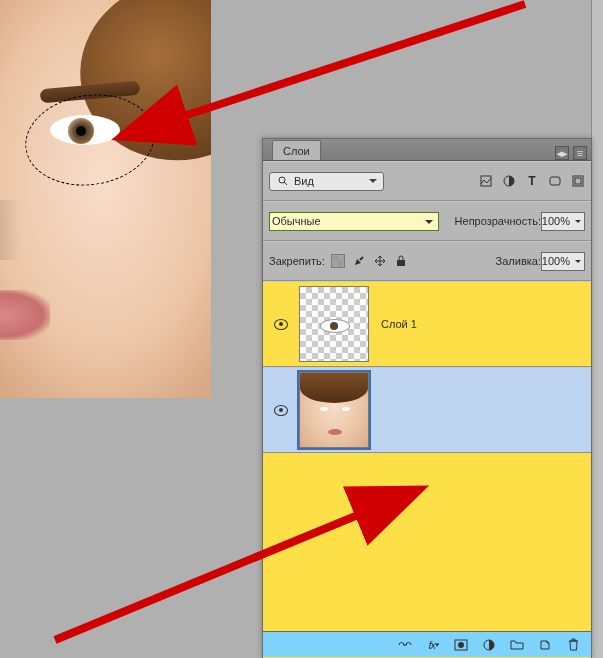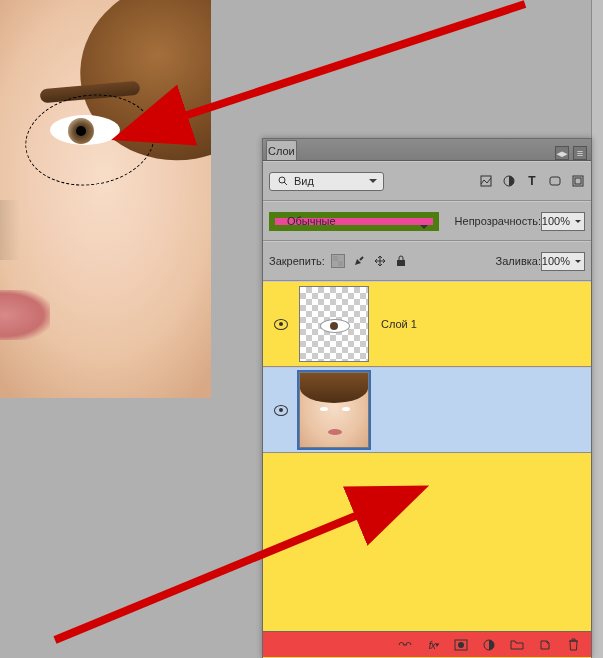--- a/index.html
+++ b/index.html
@@ -12,28 +12,28 @@
 .eye{position:absolute;left:50px;top:115px;width:70px;height:30px;border-radius:50%;background:#fff}
 .iris{position:absolute;left:68px;top:118px;width:26px;height:26px;border-radius:50%;background:radial-gradient(circle,#2b2b2b 0%,#5a4028 30%,#8c6a40 70%,#5a4028 100%);box-shadow:inset 2px 2px 4px rgba(255,255,255,0.3)}
 .pupil{position:absolute;left:76px;top:126px;width:10px;height:10px;border-radius:50%;background:#000}
 .brow{position:absolute;left:40px;top:85px;width:100px;height:14px;border-radius:50px;background:linear-gradient(#6b4423,#4a2e16);transform:rotate(-5deg)}
 .nose-side{position:absolute;left:0;top:200px;width:20px;height:60px;background:linear-gradient(90deg,rgba(0,0,0,0.1),transparent)}
 .lips{position:absolute;left:0;top:290px;width:50px;height:50px;background:radial-gradient(ellipse at 10% 50%,#d98888 0%,#c86f6f 60%,transparent 80%)}
 .right-strip{position:absolute;right:0;top:0;width:12px;height:100%;background:#c0c0c0;border-left:1px solid #8a8a8a}
 
 .panel{position:absolute;left:262px;top:138px;width:330px;height:520px;background:#b7b7b7;border:1px solid #6a6a6a;box-shadow:0 0 6px rgba(0,0,0,0.3)}
 .panel-tab-bar{height:22px;background:linear-gradient(#8c8c8c,#7d7d7d);border-bottom:1px solid #5a5a5a;display:flex;align-items:flex-end}
-.panel-tab{background:#b7b7b7;height:20px;padding:0 1px;display:flex;align-items:center;border:1px solid #6a6a6a;border-bottom:none;border-radius:2px 2px 0 0;margin-left:3px}
+.panel-tab{background:#b7b7b7;height:20px;padding:0 10px;display:flex;align-items:center;border:1px solid #6a6a6a;border-bottom:none;border-radius:2px 2px 0 0;margin-left:9px}
 .panel-tab-right{margin-left:auto;display:flex;gap:4px;margin-right:4px;align-items:center}
 .tiny-btn{width:14px;height:14px;background:#777;border:1px solid #555;display:flex;align-items:center;justify-content:center;color:#ddd}
 .panel-row{height:40px;border-bottom:1px solid #8e8e8e;border-top:1px solid #c8c8c8;display:flex;align-items:center;padding:0 6px;gap:6px}
 .search-box{height:19px;background:#e8e8e8;border:1px solid #6a6a6a;border-radius:3px;display:flex;align-items:center;padding:0 6px;gap:4px;width:115px}
 .row-icons{display:flex;gap:9px;margin-left:auto}
 .ico{width:14px;height:14px;display:flex;align-items:center;justify-content:center;color:#2a2a2a}
-.blend-select{height:19px;background:#ec4899;border:6px solid #4d7c0f;display:flex;align-items:center;padding:0 20px 0 12px;position:relative;width:170px}
+.blend-select{height:19px;background:#fef9c3;border:1px solid #4d7c0f;display:flex;align-items:center;padding:0 20px 0 2px;position:relative;width:170px}
 .blend-select::after{content:"";position:absolute;right:5px;top:7px;border:4px solid transparent;border-top-color:#333}
 .opacity-wrap{display:flex;align-items:center;gap:0;margin-left:auto}
 .num-box{width:44px;height:19px;background:#e8e8e8;border:1px solid #6a6a6a;display:flex;align-items:center;justify-content:flex-end;padding-right:14px;position:relative}
 .num-box::after{content:"";position:absolute;right:3px;top:7px;border:3px solid transparent;border-top-color:#333}
 .lock-icons{display:flex;gap:7px}
 .lock-ico{width:14px;height:14px;background:#a3a3a3;border:1px solid #7a7a7a;display:flex;align-items:center;justify-content:center}
 .layers-list{background:#fde047;height:408px;overflow:hidden}
 .layer-row{display:flex;align-items:center;min-height:86px;border-bottom:1px solid #8e8e8e;border-top:1px solid #cacaca;padding:4px 6px;gap:6px}
 .layer-row.selected{background:#bdd4f0}
 .vis-col{width:24px;display:flex;justify-content:center}
@@ -48,21 +48,21 @@
 .tf-skin{position:absolute;inset:0;background:radial-gradient(ellipse at 50% 45%,#f7ddc8 0%,#eac4a4 60%,#d9a986 100%)}
 .tf-hair{position:absolute;left:0;top:0;width:100%;height:40%;background:linear-gradient(#7c4e25,#4e2f15);border-radius:0 0 50% 50%}
 .tf-eye{position:absolute;width:8px;height:4px;background:#fff;border-radius:50%}
 .tf-eye.l{left:20px;top:34px}
 .tf-eye.r{left:42px;top:34px}
 .tf-lips{position:absolute;left:28px;top:56px;width:14px;height:6px;background:#c86f6f;border-radius:50%}
 .layer-name{flex:1;padding-left:6px}
 .layer-name.italic{font-style:italic}
 .lock-small{width:12px;height:12px;border:1px solid #555;border-radius:2px;position:relative;margin-right:8px}
 .lock-small::before{content:"";position:absolute;left:2px;top:-5px;width:6px;height:6px;border:1px solid #555;border-bottom:none;border-radius:4px 4px 0 0}
-.panel-footer{position:absolute;bottom:0;left:0;right:0;height:26px;background:#ef4444;border-top:1px solid #6a6a6a;display:flex;align-items:center;justify-content:flex-end;gap:12px;padding:0 10px}
+.panel-footer{position:absolute;bottom:0;left:0;right:0;height:26px;background:#7dd3fc;border-top:1px solid #6a6a6a;display:flex;align-items:center;justify-content:flex-end;gap:12px;padding:0 10px}
 .foot-ico{width:16px;height:16px;display:flex;align-items:center;justify-content:center;color:#333}
 
 .arrow{position:absolute;pointer-events:none}
 .arrow svg{overflow:visible}
 </style>
 </head>
 <body>
 
 <div class="canvas-area">
   <div class="face">

